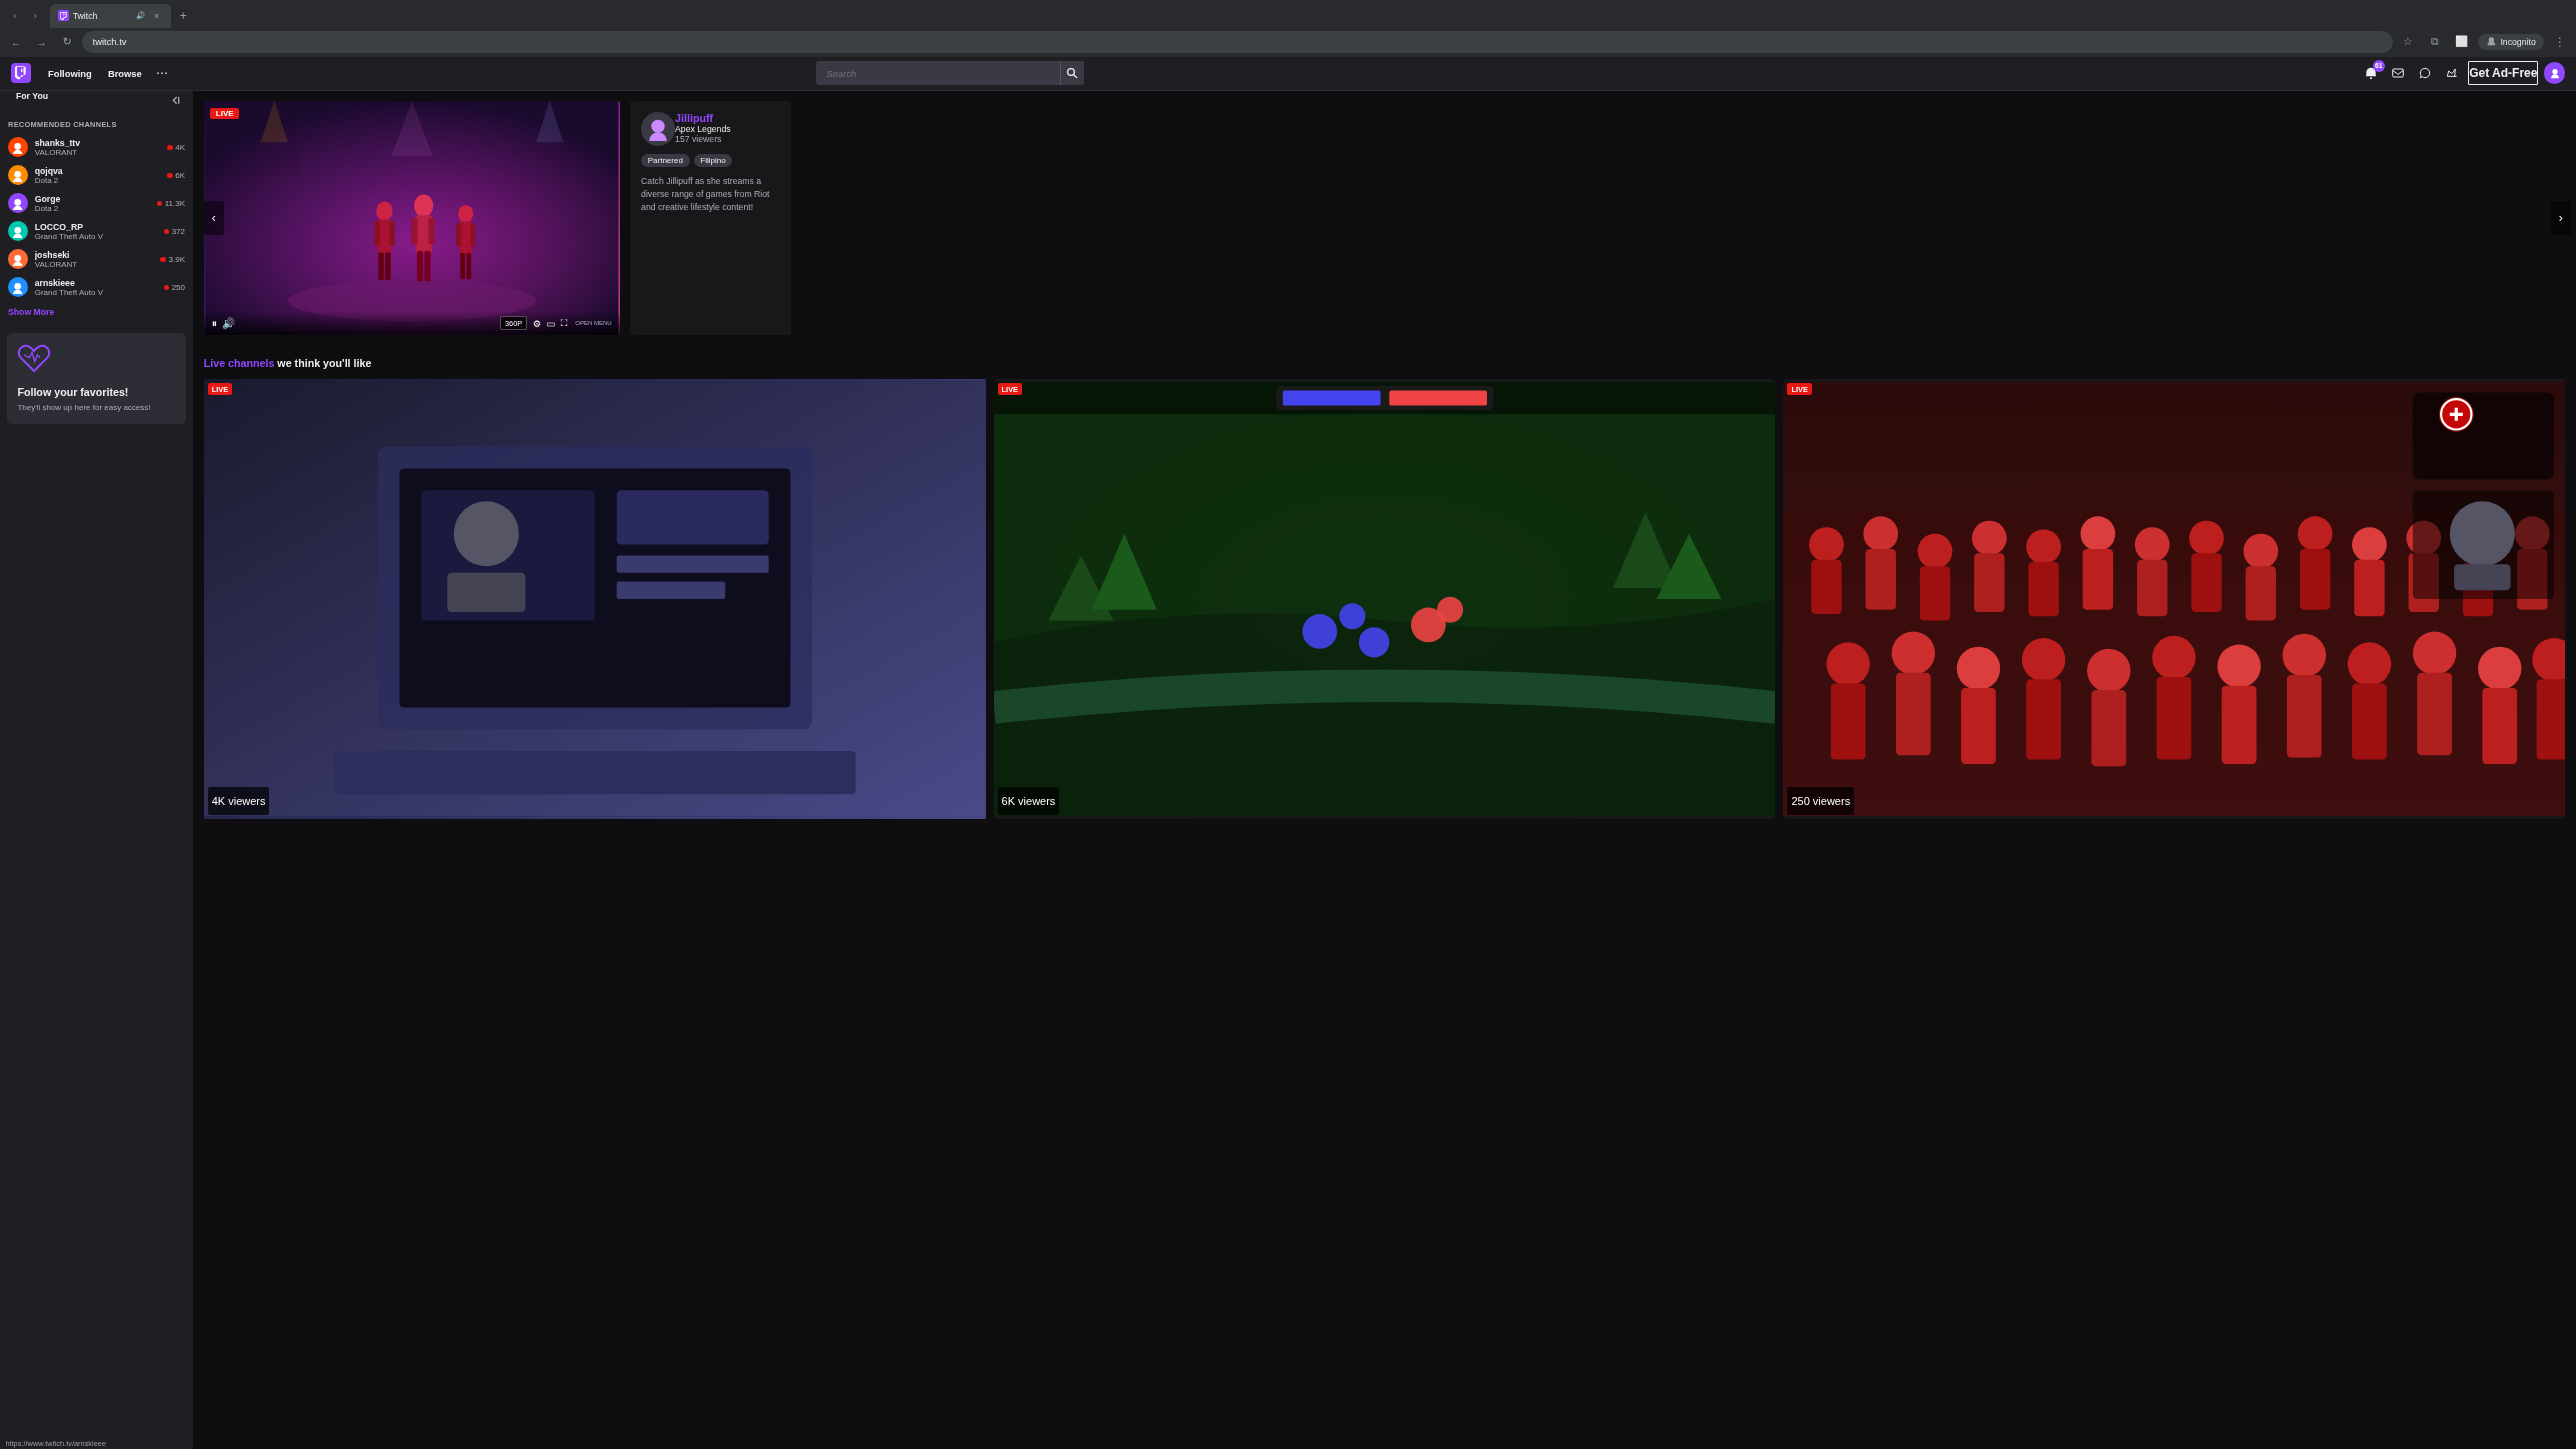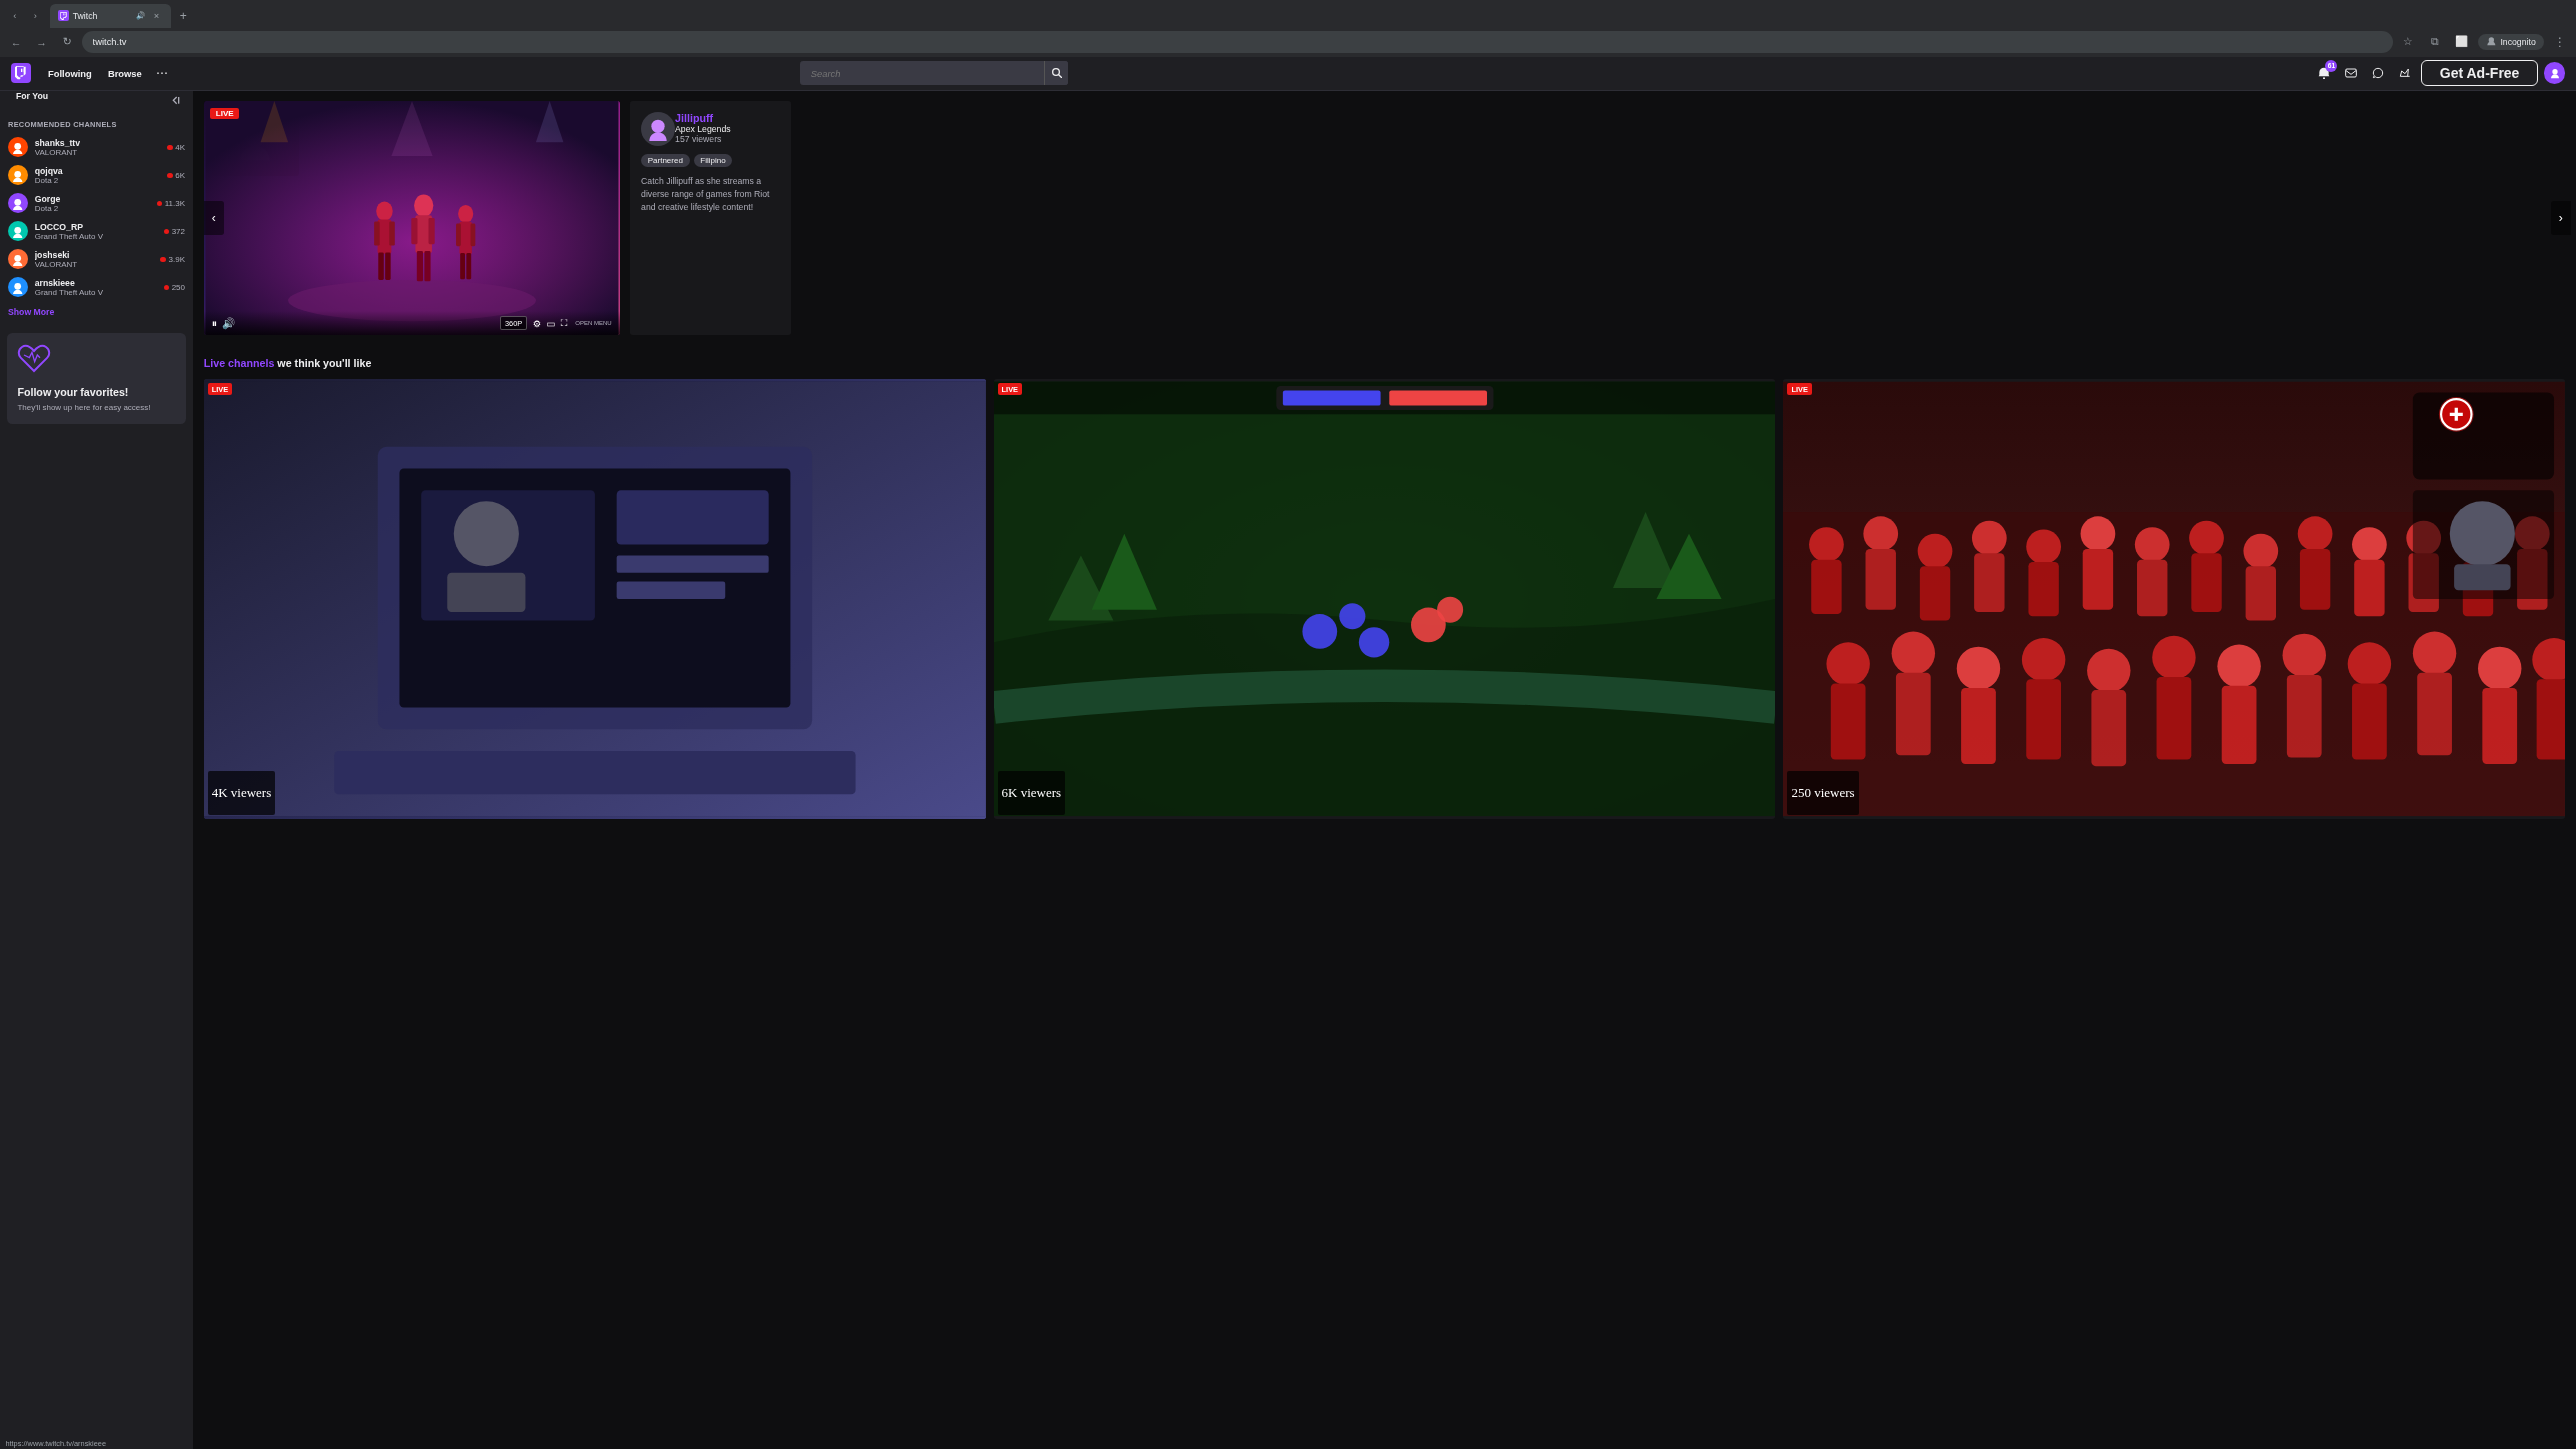--- a/index.html
+++ b/index.html
@@ -34,21 +34,21 @@
     .header-nav { display: flex; align-items: center; gap: 2.7px; }
     .header-nav-item { padding: 4px 6.7px; border-radius: 2.7px; cursor: pointer; font-size: 9.4px; font-weight: 600; color: #efeff1; }
     .header-more { width: 21.5px; height: 21.5px; border-radius: 2.7px; border: none; background: transparent; color: #efeff1; cursor: pointer; display: flex; align-items: center; justify-content: center; font-size: 12px; }
     .header-search { flex: 1; max-width: 268px; margin: 0 auto; position: relative; }
     .header-search input { width: 100%; background: #3a3a44; border: 0.7px solid #3a3a44; border-radius: 2.7px; padding: 4px 27px 4px 9.4px; color: #efeff1; font-size: 9.4px; outline: none; height: 24px; font-style: italic; }
     .search-btn { position: absolute; right: 0; top: 0; height: 24px; width: 24px; background: #3a3a44; border: none; border-left: 0.7px solid #555; color: #efeff1; cursor: pointer; display: flex; align-items: center; justify-content: center; border-radius: 0 2.7px 2.7px 0; }
     .header-actions { display: flex; align-items: center; gap: 5.4px; margin-left: auto; }
     .notif-btn { position: relative; width: 21.5px; height: 21.5px; border-radius: 2.7px; border: none; background: transparent; color: #efeff1; cursor: pointer; display: flex; align-items: center; justify-content: center; font-size: 12px; }
     .notif-badge { position: absolute; top: -2.7px; right: -2.7px; background: #9147ff; color: white; border-radius: 50%; width: 12px; height: 12px; font-size: 6.7px; display: flex; align-items: center; justify-content: center; font-weight: bold; }
     .header-icon-btn { width: 21.5px; height: 21.5px; border-radius: 2.7px; border: none; background: transparent; color: #efeff1; cursor: pointer; display: flex; align-items: center; justify-content: center; font-size: 12px; }
-    .get-adfree-btn { background: transparent; border: 0.7px solid #efeff1; border-radius: 6px; padding: 4px 18px; color: #efeff1; font-size: 14px; font-weight: 600; cursor: pointer; white-space: nowrap; }
+    .get-adfree-btn { background: transparent; border: 0.7px solid #efeff1; border-radius: 1px; padding: 4px 0; color: #efeff1; font-size: 12px; font-weight: 600; cursor: pointer; white-space: nowrap; }
     .user-avatar { width: 21.5px; height: 21.5px; border-radius: 50%; background: #9147ff; display: flex; align-items: center; justify-content: center; cursor: pointer; }
 
     
     .main-layout { display: flex; flex: 1; }
 
     
     .sidebar { width: 193px; background: #1f1f23; padding: 0 0; flex-shrink: 0; overflow-y: auto; }
     .sidebar-section-header { display: flex; align-items: center; justify-content: space-between; padding: 0 8px 5.4px; }
     .collapse-btn { width: 19px; height: 19px; border-radius: 2.7px; border: none; background: transparent; color: #adadb8; cursor: pointer; display: flex; align-items: center; justify-content: center; }
     .sidebar-label { font-size: 8.7px; font-weight: 700; color: #efeff1; padding: 0 8px 8px; }
@@ -101,21 +101,21 @@
     .nav-arrow.right { right: -27px; border-radius: 2.7px 0 0 2.7px; position: absolute; right: -10.7px; top: 50%; }
 
     
     .section-title { font-size: 10.7px; font-weight: 600; color: #efeff1; margin-bottom: 10.7px; }
     .section-title .highlight { color: #9147ff; }
     .channels-grid { display: grid; grid-template-columns: repeat(3, 1fr); gap: 8px; }
     .channel-card { background: #18181b; border-radius: 2.7px; overflow: hidden; cursor: pointer; }
     .channel-thumb { position: relative; aspect-ratio: 16/9; overflow: hidden; }
     .thumb-1 { background: linear-gradient(135deg, #1a1a2e, #2d2d5e, #4a4a8a); }
     .card-live-badge { position: absolute; top: 4px; left: 4px; background: #e91916; color: white; font-size: 7.4px; font-weight: 700; padding: 1.3px 4px; border-radius: 2px; }
-    .card-viewers { position: absolute; bottom: 4px; left: 4px; background: rgba(0,0,0,0.7); color: white; font-size: 13px; padding: 14px 4px; border-radius: 2px; font-family: Liberation Serif, serif; }
+    .card-viewers { position: absolute; bottom: 4px; left: 4px; background: rgba(0,0,0,0.7); color: white; font-size: 11px; padding: 8px 4px; border-radius: 2px; }
 
     
     .status-bar { position: fixed; bottom: 0; left: 0; background: #1f1f23; color: #9aa0a6; font-size: 7.4px; padding: 1.3px 5.4px; z-index: 100; }
   </style>
 </head>
 <body>
 
 <div class="browser-chrome">
 
   <div class="tab-bar">

